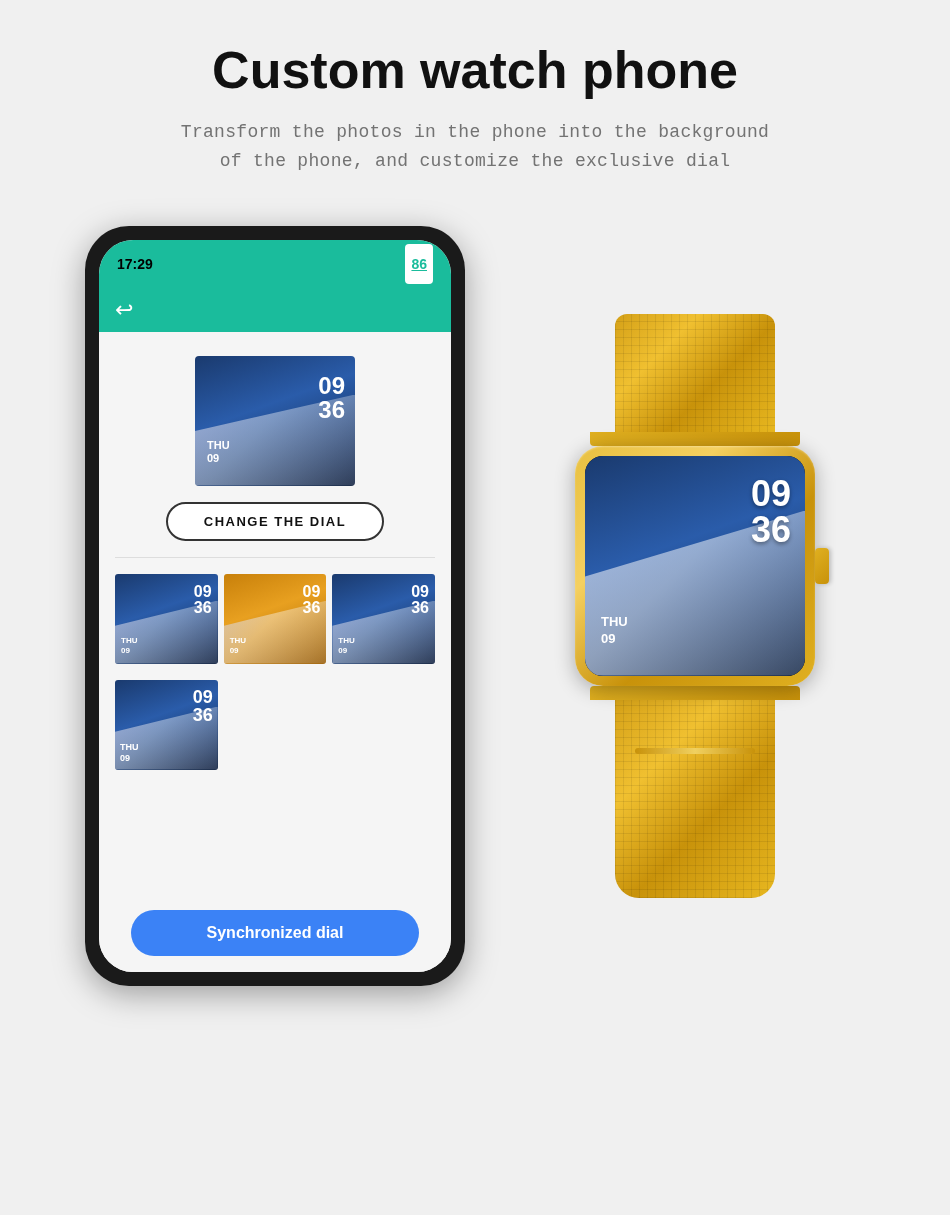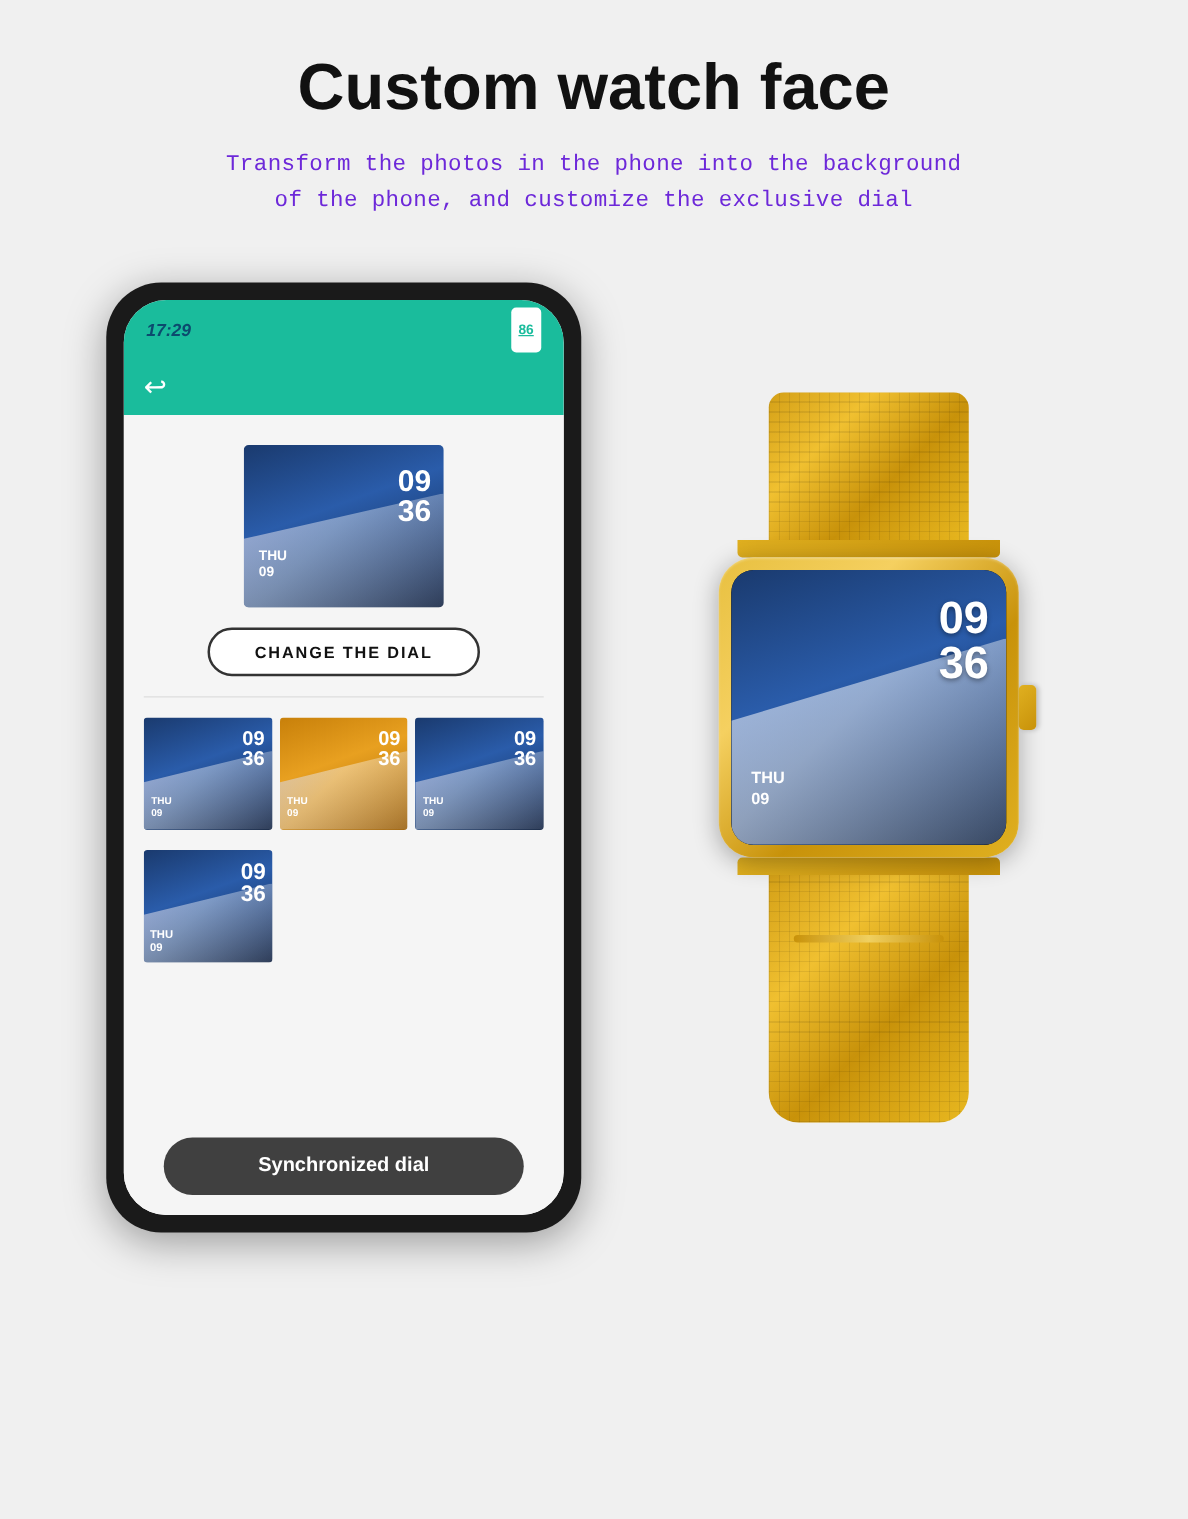--- a/index.html
+++ b/index.html
@@ -18,21 +18,21 @@
       font-size: 52px;
       font-weight: 900;
       color: #111;
       text-align: center;
       margin-bottom: 18px;
       font-family: 'Arial Black', 'Helvetica Neue', sans-serif;
     }
 
     .page-subtitle {
       font-size: 18px;
-      color: #6d28d9;
+      color: #737373;
       text-align: center;
       line-height: 1.6;
       font-family: 'Courier New', monospace;
       letter-spacing: 0.3px;
       margin-bottom: 50px;
       max-width: 680px;
     }
 
     .devices-row {
       display: flex;
@@ -75,31 +75,30 @@
       background: #1abc9c;
       height: 48px;
       display: flex;
       align-items: center;
       justify-content: space-between;
       padding: 0 18px;
       flex-shrink: 0;
     }
 
     .status-time {
-      color: #0c4a6e;
+      color: #000000;
       font-size: 14px;
       font-weight: 700;
       font-family: Arial, sans-serif;
-      font-style: italic;
     }
 
     .status-battery {
       background: #fff;
       color: #1abc9c;
-      font-size: 11px;
+      font-size: 14px;
       font-weight: 700;
       border-radius: 4px;
       padding: 12px 6px;
       font-family: Arial, sans-serif;
       text-decoration: underline;
     }
 
     
     .phone-toolbar {
       background: #1abc9c;
@@ -240,21 +239,21 @@
     .faces-grid-bottom {
       display: grid;
       grid-template-columns: repeat(3, 1fr);
       gap: 6px;
       width: 100%;
       flex-shrink: 0;
     }
 
     
     .sync-btn {
-      background: #404040;
+      background: #3b82f6;
       color: #fff;
       border: none;
       border-radius: 30px;
       padding: 14px 0;
       width: 90%;
       font-size: 16px;
       font-weight: 600;
       font-family: Arial, sans-serif;
       cursor: pointer;
       margin-top: auto;
@@ -405,21 +404,21 @@
       transform: translateX(-50%);
       width: 120px;
       height: 6px;
       background: linear-gradient(90deg, #c8920a, #f0d060, #c8920a);
       border-radius: 3px;
     }
   </style>
 </head>
 <body>
 
-<h1 class="page-title">Custom watch face</h1>
+<h1 class="page-title">Custom watch phone</h1>
 
 <p class="page-subtitle">
   <span>Transform the photos in the phone into the background</span><br>
   <span>of the phone, and customize the exclusive dial</span>
 </p>
 
 <div class="devices-row">
 
   <div class="phone-wrap">
     <div class="phone-outer">

